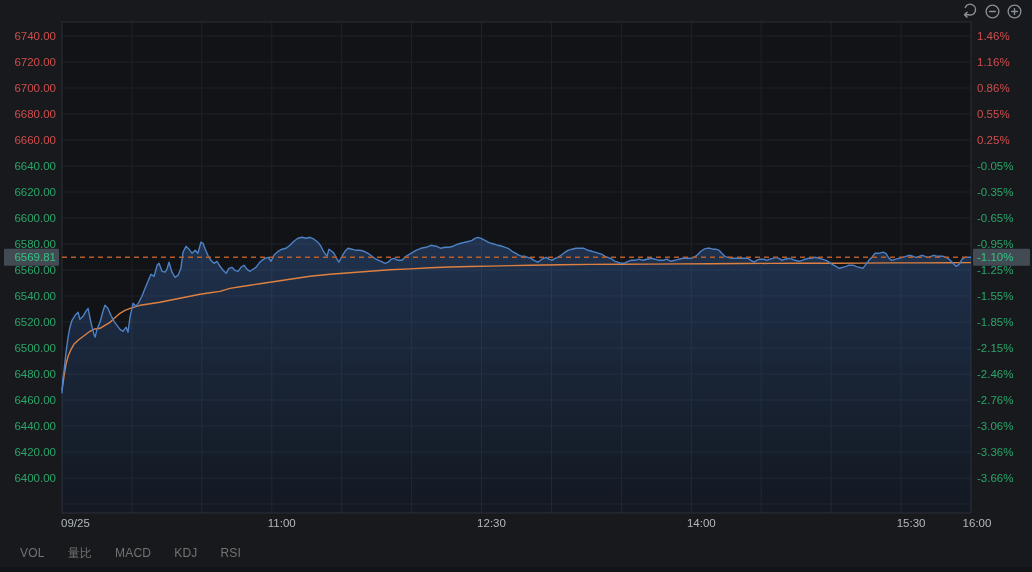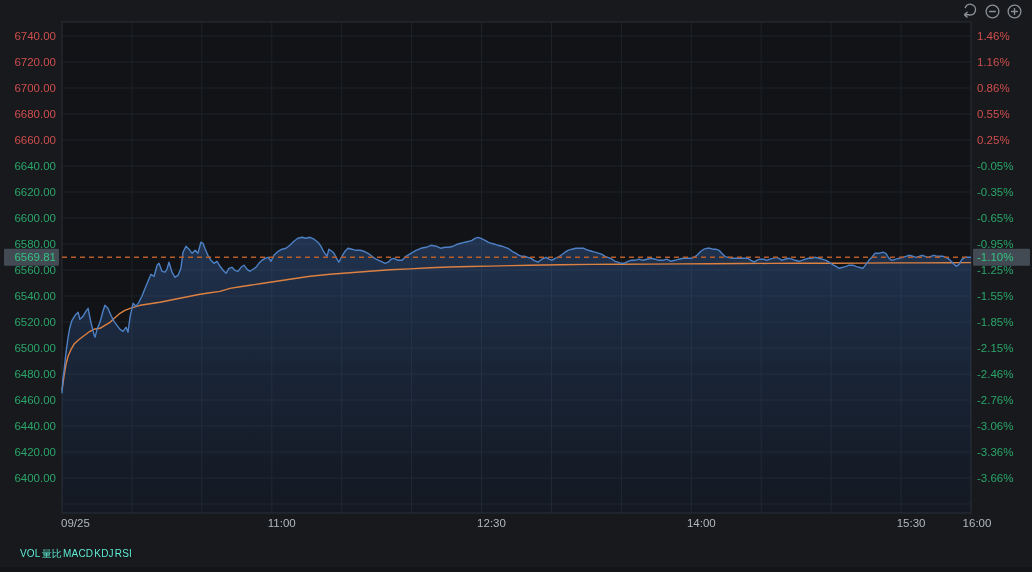--- a/index.html
+++ b/index.html
@@ -9,22 +9,22 @@
     font-family:"Liberation Sans", sans-serif;
     -webkit-font-smoothing:antialiased;
   }
   #app{position:absolute;inset:0;}
   #chart-svg{position:absolute;left:0;top:0;}
   #toolbar{
     position:absolute;top:2px;right:8px;display:flex;gap:3px;z-index:5;
   }
   #toolbar .icon-btn{width:19px;height:19px;cursor:pointer;display:block;}
   #tabs{
-    position:absolute;left:20px;top:544px;display:flex;gap:1px;align-items:center;
-    font-size:10px;letter-spacing:.2px;color:#5eead4;z-index:5;
+    position:absolute;left:20px;top:544px;display:flex;gap:23px;align-items:center;
+    font-size:12px;letter-spacing:.2px;color:#737373;z-index:5;
   }
   #tabs .tab{cursor:pointer;line-height:19px;}
   #bottom-edge{position:absolute;left:0;bottom:0;width:100%;height:5px;background:#121417;}
   text{font-family:"Liberation Sans", sans-serif;}
 </style>
 </head>
 <body>
 
 <div id="app">
 

